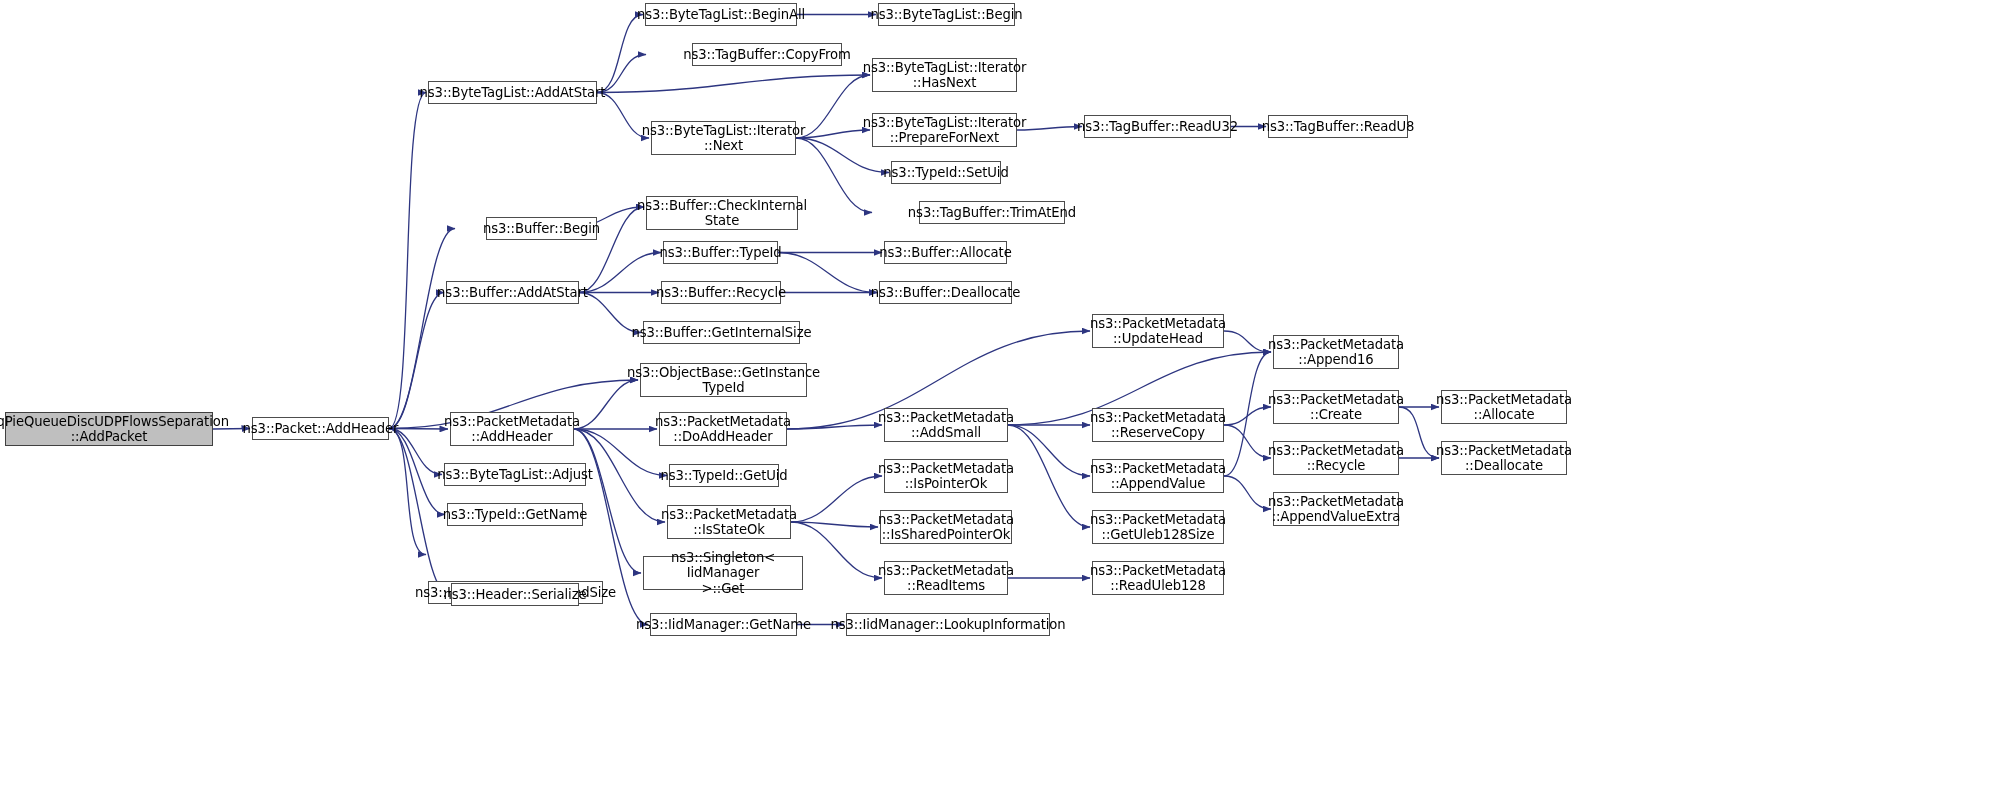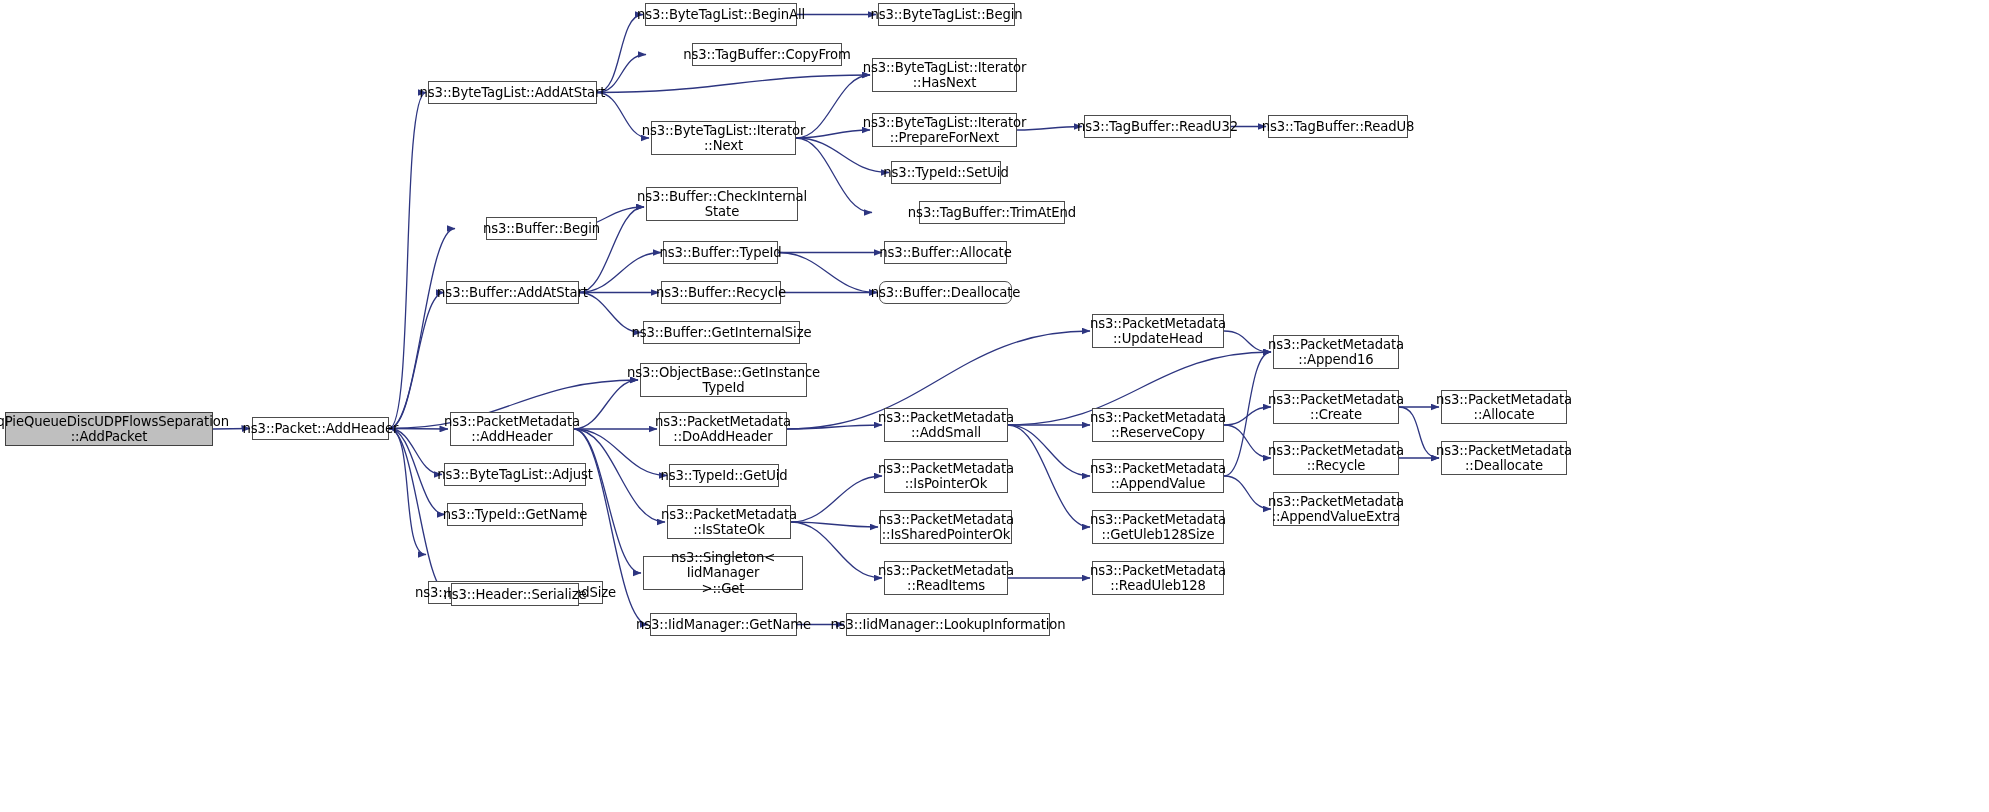--- a/index.html
+++ b/index.html
@@ -122,21 +122,21 @@
       <div class="node" style="left: 450px; top: 412px; width: 124px; height: 34px;"><span>ns3::PacketMetadata
 ::AddHeader</span></div>
       <div class="node" style="left: 444px; top: 463px; width: 142px; height: 23px;"><span>ns3::ByteTagList::Adjust</span></div>
       <div class="node" style="left: 447px; top: 503px; width: 136px; height: 23px;"><span>ns3::TypeId::GetName</span></div>
       <div class="node" style="left: 428px; top: 543px; width: 175px; height: 23px; margin-top: 38px;"><span>ns3::Header::GetSerializedSize</span></div>
       <div class="node" style="left: 451px; top: 583px; width: 128px; height: 23px;"><span>ns3::Header::Serialize</span></div>
       <div class="node" style="left: 645px; top: 3px; width: 152px; height: 23px;"><span>ns3::ByteTagList::BeginAll</span></div>
       <div class="node" style="left: 648px; top: 43px; width: 150px; height: 23px; margin-left: 44px;"><span>ns3::TagBuffer::CopyFrom</span></div>
       <div class="node" style="left: 651px; top: 121px; width: 145px; height: 34px;"><span>ns3::ByteTagList::Iterator
 ::Next</span></div>
-      <div class="node" style="left: 646px; top: 187px; width: 152px; height: 34px;"><span>ns3::Buffer::CheckInternal
+      <div class="node" style="left: 646px; top: 196px; width: 152px; height: 34px;"><span>ns3::Buffer::CheckInternal
 State</span></div>
       <div class="node" style="left: 663px; top: 241px; width: 115px; height: 23px;"><span>ns3::Buffer::TypeId</span></div>
       <div class="node" style="left: 661px; top: 281px; width: 120px; height: 23px;"><span>ns3::Buffer::Recycle</span></div>
       <div class="node" style="left: 643px; top: 321px; width: 157px; height: 23px;"><span>ns3::Buffer::GetInternalSize</span></div>
       <div class="node" style="left: 640px; top: 363px; width: 167px; height: 34px;"><span>ns3::ObjectBase::GetInstance
 TypeId</span></div>
       <div class="node" style="left: 659px; top: 412px; width: 128px; height: 34px;"><span>ns3::PacketMetadata
 ::DoAddHeader</span></div>
       <div class="node" style="left: 669px; top: 464px; width: 110px; height: 23px;"><span>ns3::TypeId::GetUid</span></div>
       <div class="node" style="left: 667px; top: 505px; width: 124px; height: 34px;"><span>ns3::PacketMetadata
@@ -145,21 +145,21 @@
 &gt;::Get</span></div>
       <div class="node" style="left: 650px; top: 613px; width: 147px; height: 23px;"><span>ns3::IidManager::GetName</span></div>
       <div class="node" style="left: 878px; top: 3px; width: 137px; height: 23px;"><span>ns3::ByteTagList::Begin</span></div>
       <div class="node" style="left: 872px; top: 58px; width: 145px; height: 34px;"><span>ns3::ByteTagList::Iterator
 ::HasNext</span></div>
       <div class="node" style="left: 872px; top: 113px; width: 145px; height: 34px;"><span>ns3::ByteTagList::Iterator
 ::PrepareForNext</span></div>
       <div class="node" style="left: 891px; top: 161px; width: 110px; height: 23px;"><span>ns3::TypeId::SetUid</span></div>
       <div class="node" style="left: 874px; top: 201px; width: 146px; height: 23px; margin-left: 45px;"><span>ns3::TagBuffer::TrimAtEnd</span></div>
       <div class="node" style="left: 884px; top: 241px; width: 123px; height: 23px;"><span>ns3::Buffer::Allocate</span></div>
-      <div class="node" style="left: 879px; top: 281px; width: 133px; height: 23px; border-radius: 7px;"><span>ns3::Buffer::Deallocate</span></div>
+      <div class="node" style="left: 879px; top: 281px; width: 133px; height: 23px;"><span>ns3::Buffer::Deallocate</span></div>
       <div class="node" style="left: 884px; top: 408px; width: 124px; height: 34px;"><span>ns3::PacketMetadata
 ::AddSmall</span></div>
       <div class="node" style="left: 884px; top: 459px; width: 124px; height: 34px;"><span>ns3::PacketMetadata
 ::IsPointerOk</span></div>
       <div class="node" style="left: 880px; top: 510px; width: 132px; height: 34px;"><span>ns3::PacketMetadata
 ::IsSharedPointerOk</span></div>
       <div class="node" style="left: 884px; top: 561px; width: 124px; height: 34px;"><span>ns3::PacketMetadata
 ::ReadItems</span></div>
       <div class="node" style="left: 846px; top: 613px; width: 204px; height: 23px;"><span>ns3::IidManager::LookupInformation</span></div>
       <div class="node" style="left: 1084px; top: 115px; width: 147px; height: 23px;"><span>ns3::TagBuffer::ReadU32</span></div>

